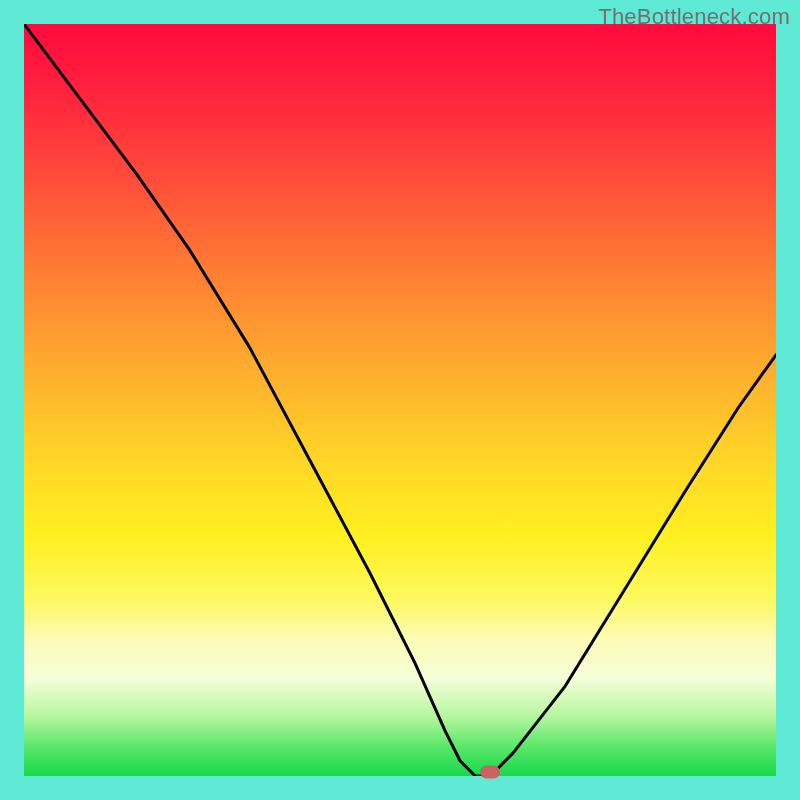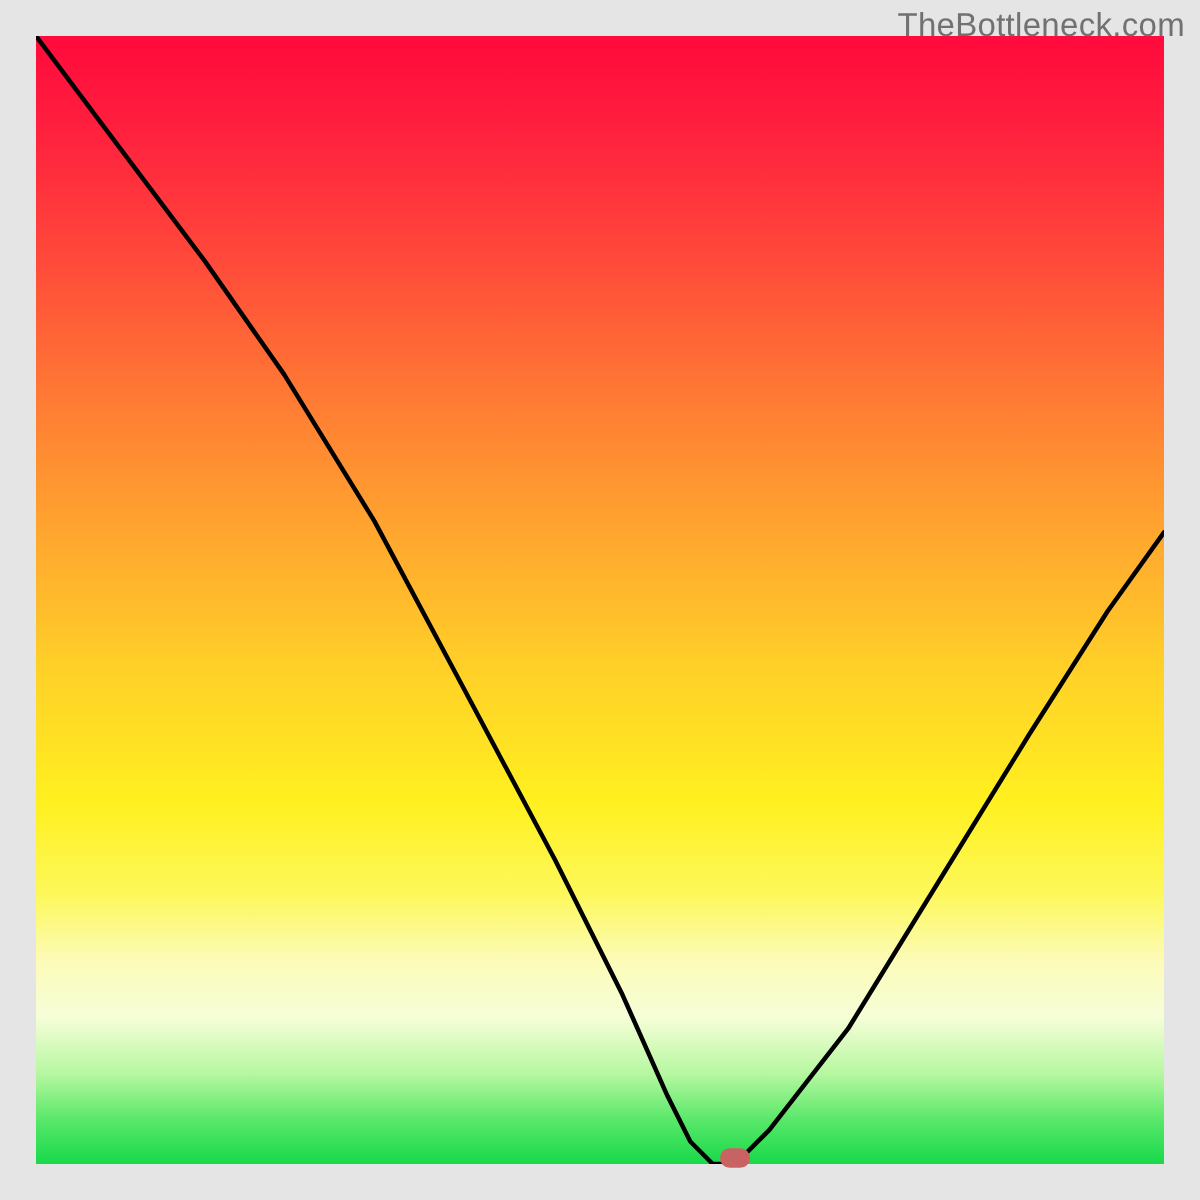--- a/index.html
+++ b/index.html
@@ -8,21 +8,21 @@
     width: 800px;
     height: 800px;
     background: #000;
     overflow: hidden;
     font-family: Arial, Helvetica, sans-serif;
   }
   .frame {
     position: relative;
     width: 800px;
     height: 800px;
-    background: #e5e5e5;
+    background: #5eead4;
   }
   .plot-area {
     position: absolute;
     left: 24px;
     top: 24px;
     width: 752px;
     height: 752px;
     
     background: linear-gradient(to bottom,
       #ff0a3c 0%,

